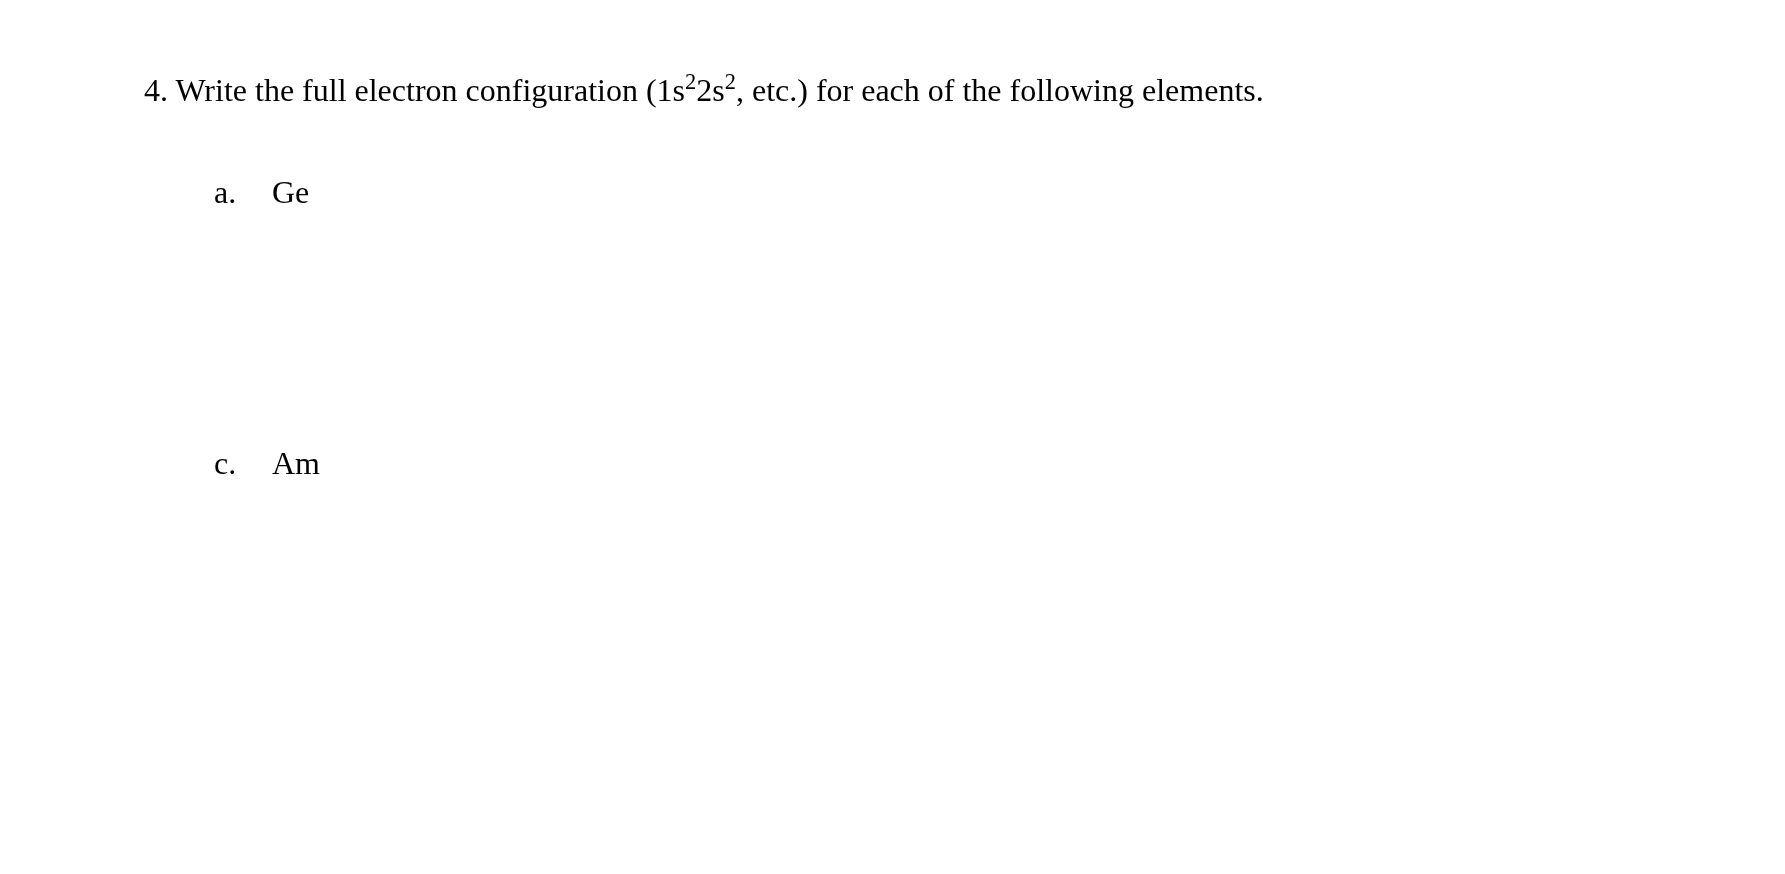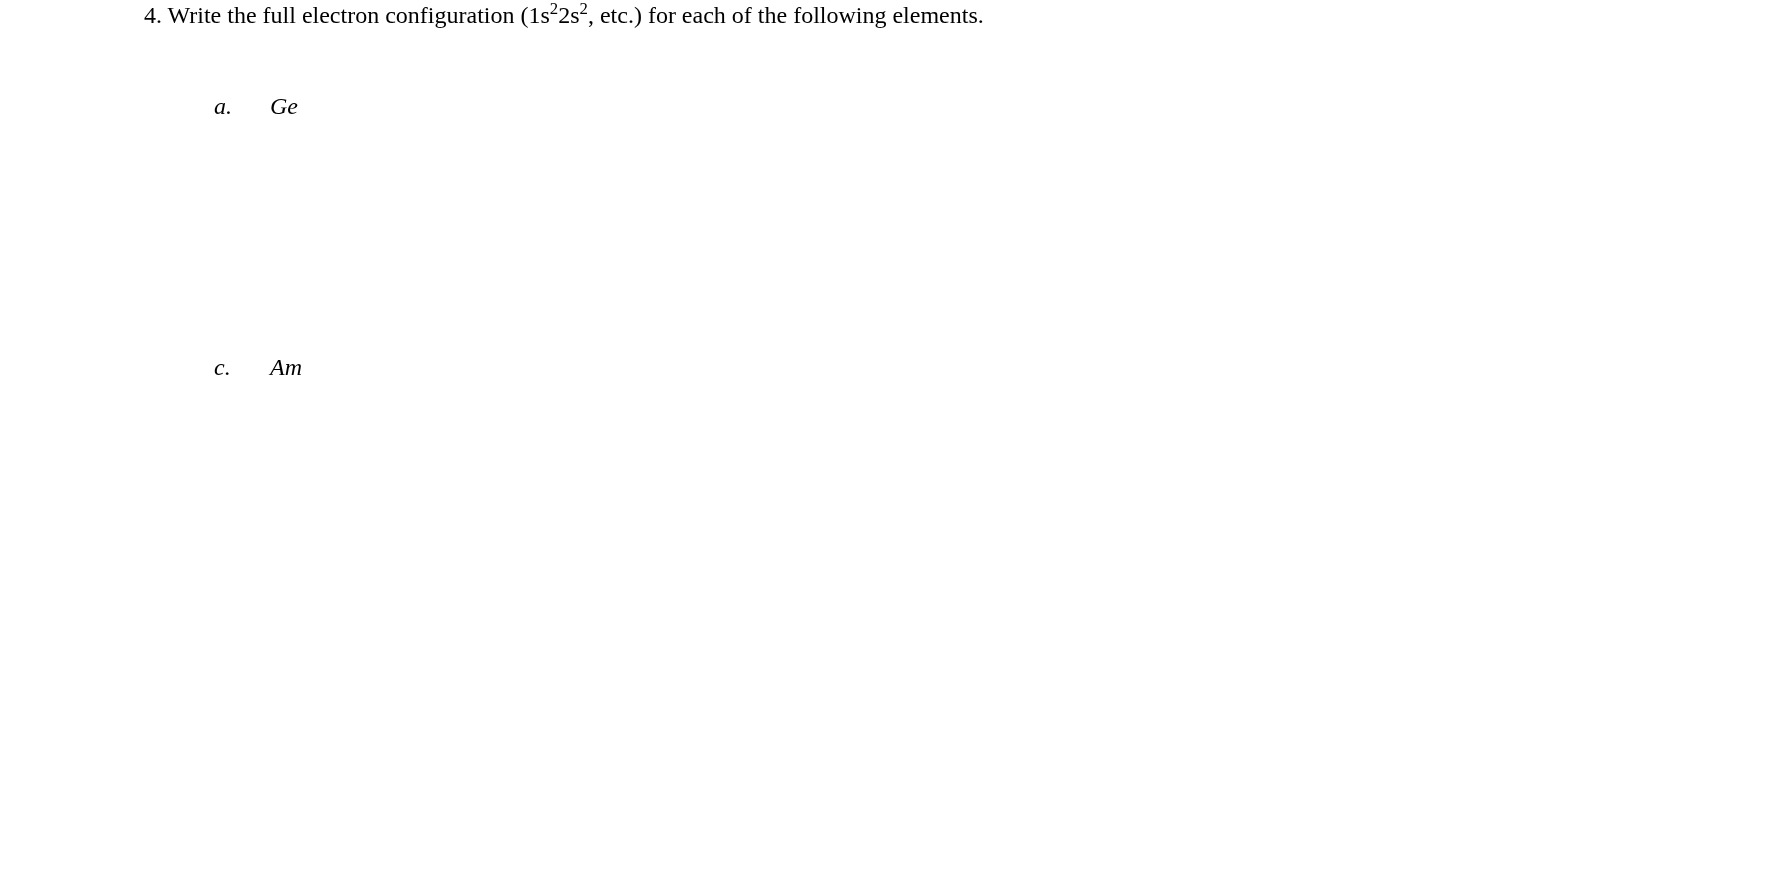--- a/index.html
+++ b/index.html
@@ -6,36 +6,36 @@
       margin: 0;
       padding: 0;
       background: #ffffff;
       font-family: "Times New Roman", Times, serif;
       color: #000000;
       width: 1785px;
       height: 874px;
       position: relative;
     }
     .content {
+      padding-top: 70px;
       padding-left: 144px;
-      font-size: 24px;
+      font-size: 32px;
       line-height: 1.3;
     }
     .question-line {
       margin-bottom: 60px;
     }
     .sup {
       font-size: 0.7em;
       vertical-align: super;
       line-height: 0;
     }
     .item {
       padding-left: 70px;
       margin-bottom: 230px;
-      font-style: italic;
     }
     .item:last-child {
       margin-bottom: 5px;
     }
     .item-letter {
       display: inline-block;
       width: 50px;
     }
     .item-symbol {
       display: inline-block;

